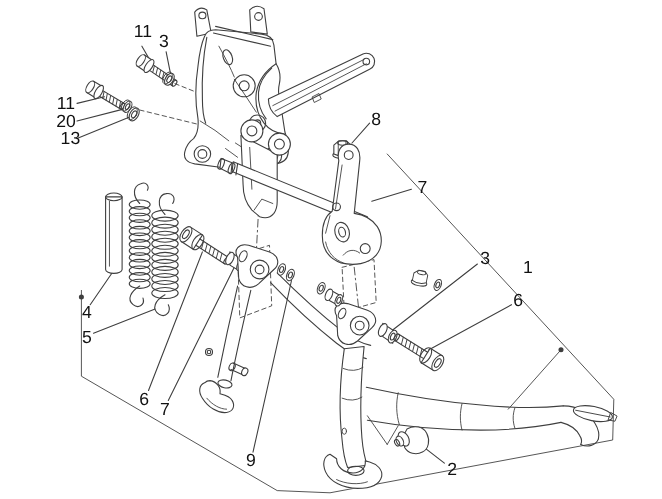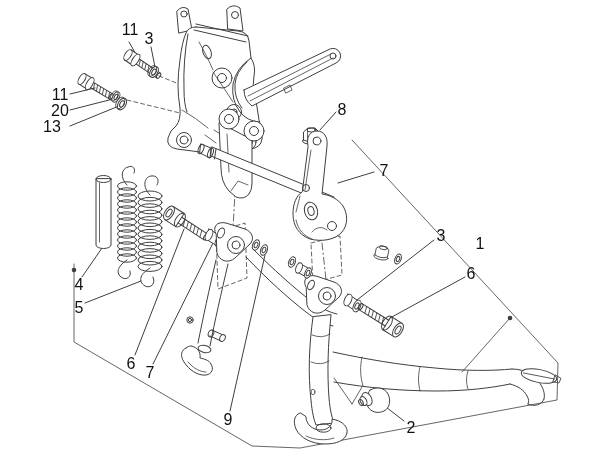--- a/index.html
+++ b/index.html
@@ -345,16 +345,16 @@
   <div class="callout" style="left:79px;top:285px">4</div>
   <div class="callout" style="left:79px;top:308px">5</div>
   <div class="callout" style="left:131px;top:364px">6</div>
   <div class="callout" style="left:471px;top:274px">6</div>
   <div class="callout" style="left:150px;top:373px">7</div>
   <div class="callout" style="left:342px;top:110px">8</div>
   <div class="callout" style="left:228px;top:420px">9</div>
   <div class="callout" style="left:384px;top:171px">7</div>
   <div class="callout" style="left:60px;top:95px">11</div>
   <div class="callout" style="left:60px;top:111px">20</div>
-  <div class="callout" style="left:52px;top:127px">13</div>
+  <div class="callout" style="left:64px;top:127px">13</div>
   <div class="callout" style="left:130px;top:30px">11</div>
   <div class="callout" style="left:149px;top:39px">3</div>
 </div>
 
 </body></html>

